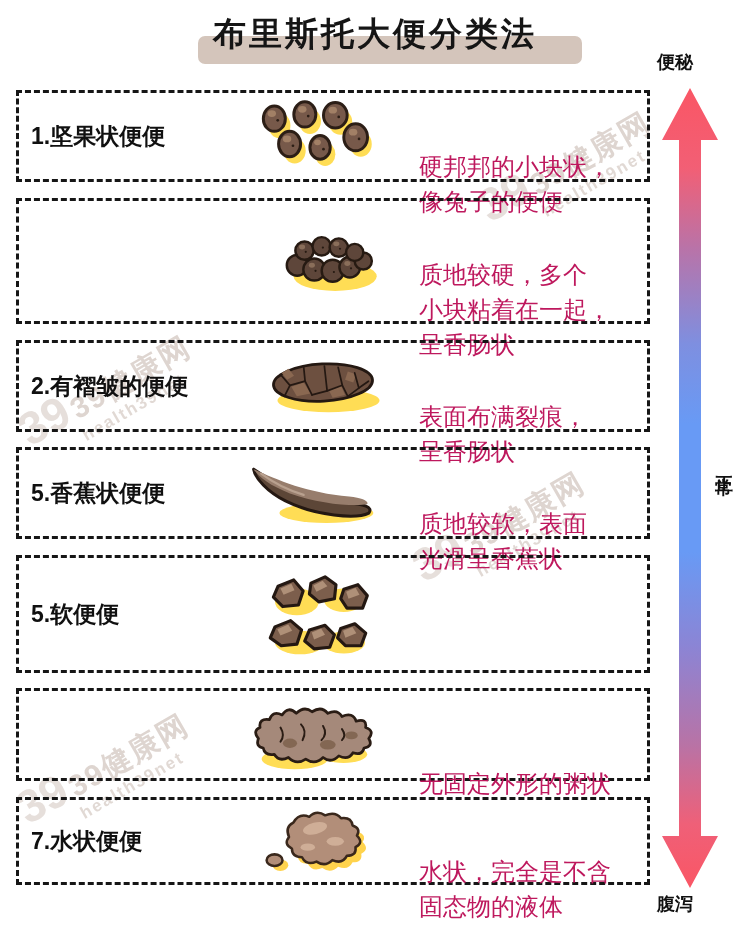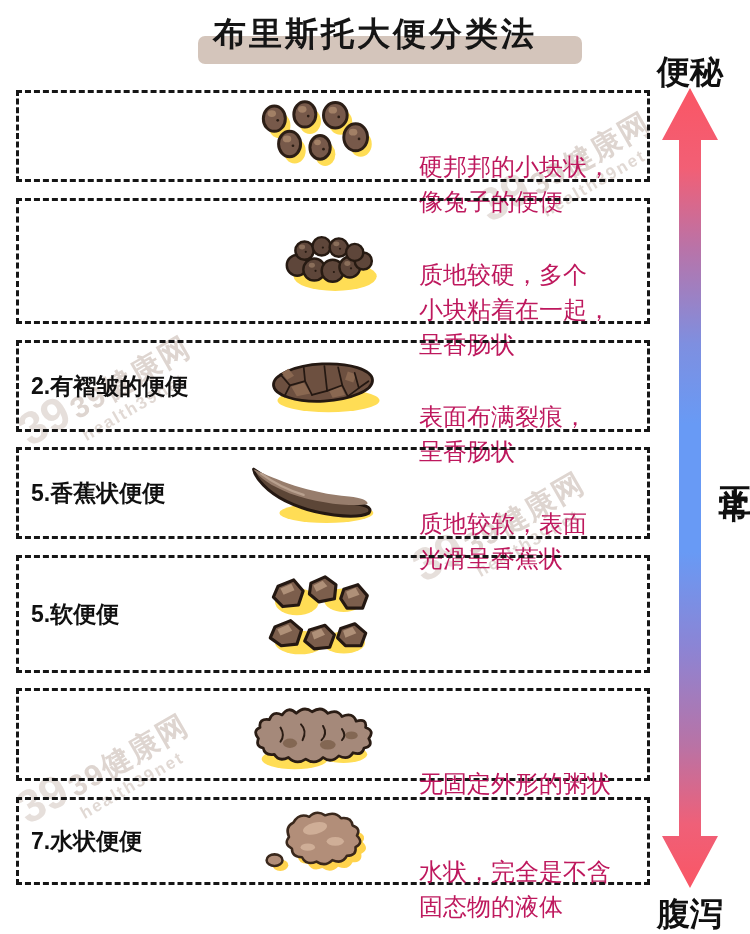--- a/index.html
+++ b/index.html
@@ -60,21 +60,21 @@
     margin-top:48px;
   }
   .illus { position:absolute; top:50%; transform:translateY(-50%); }
   .il1 { left:236px; } .il2 { left:258px; } .il3 { left:242px; }
   .il4 { left:224px; } .il5 { left:240px; } .il6 { left:230px; }
   .il7 { left:244px; }
 
   
   .arrow-svg { position:absolute; left:654px; top:88px; z-index:2; }
   .scale-label {
-    position:absolute; font-size:33px; font-weight:800; color:#101010; z-index:3;
+    position:absolute; font-size:18px; font-weight:800; color:#101010; z-index:3;
     white-space:nowrap;
   }
   .lbl-top    { left:657px; top:50px;  }
   .lbl-mid    { left:712px; top:461px; writing-mode:vertical-rl; letter-spacing:2px; }
   .lbl-bottom { left:657px; top:892px; }
 </style>
 </head>
 <body>
 
 <div class="page">
@@ -95,20 +95,21 @@
   <div class="wm wm3">
     <span class="wm-logo">39</span><span class="wm-text">39健康网</span>
     <span class="wm-sub">health39net</span>
   </div>
   <div class="wm wm4">
     <span class="wm-logo">39</span><span class="wm-text">39健康网</span>
     <span class="wm-sub">health39net</span>
   </div>
 
   <div class="row r1">
+    <div class="row-label">1.坚果状便便</div>
     <svg class="illus il1" width="120" height="72" viewBox="0 0 140 85">
       <g fill="#ffdd55">
         <ellipse cx="28" cy="30" rx="13" ry="15"></ellipse>
           <ellipse cx="64" cy="25" rx="13" ry="15"></ellipse>
         <ellipse cx="100" cy="26" rx="14" ry="15"></ellipse>
           <ellipse cx="46" cy="60" rx="13" ry="15"></ellipse>
         <ellipse cx="82" cy="64" rx="12" ry="14"></ellipse>
           <ellipse cx="124" cy="52" rx="13" ry="15"></ellipse>
       </g>
       <g fill="#77594a" stroke="#2c1e16" stroke-width="3.5">

